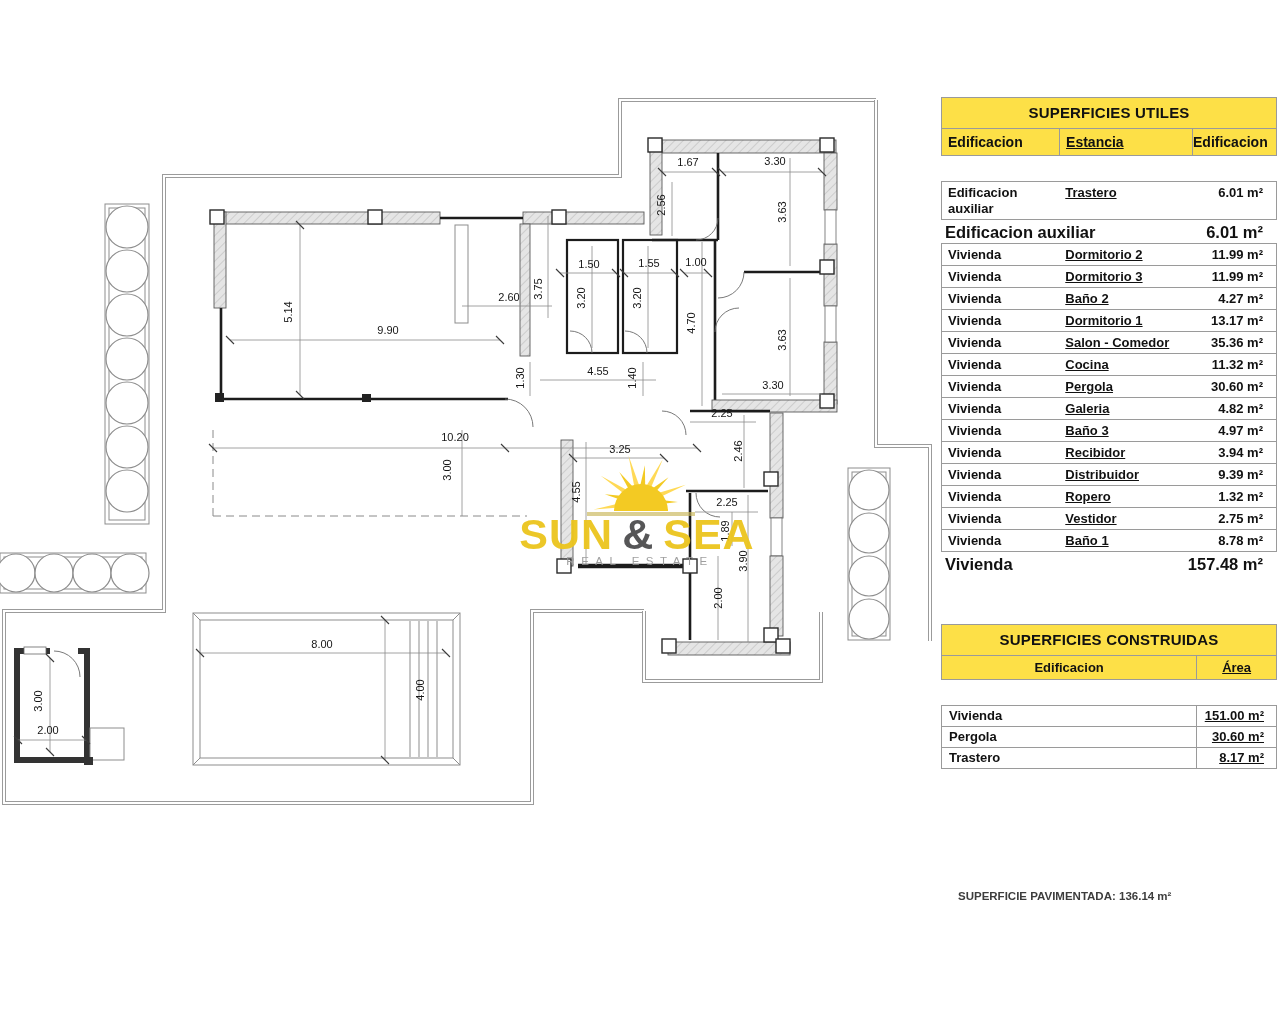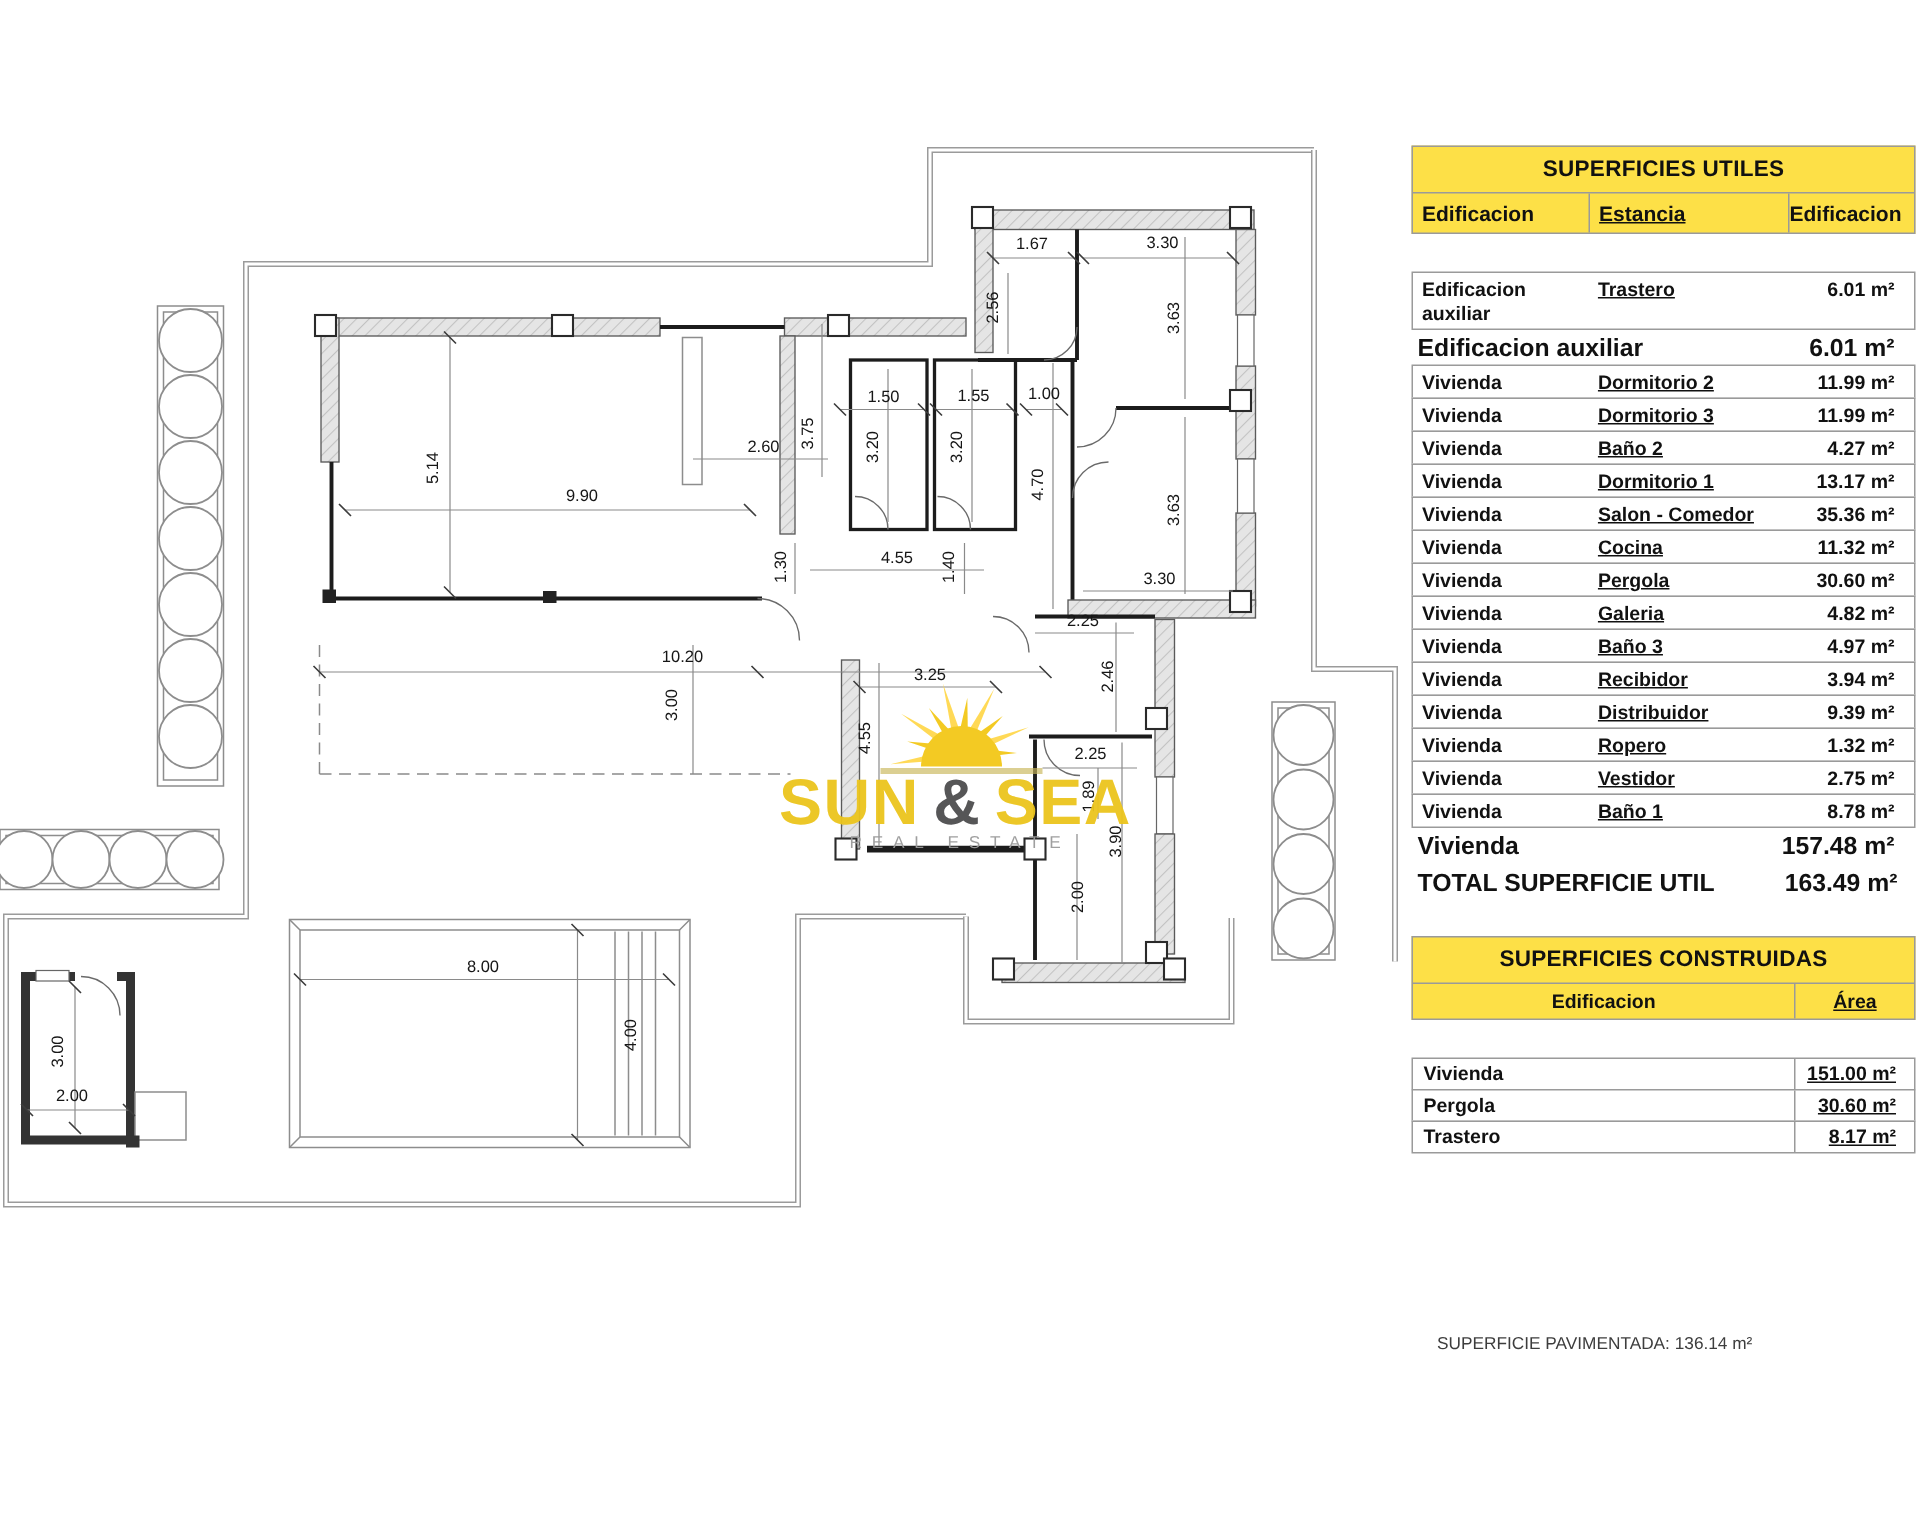--- a/index.html
+++ b/index.html
@@ -46,21 +46,21 @@
   .subrow .val{padding-right:12px;}
   .totrow{display:flex;justify-content:space-between;align-items:center;font-size:16.5px;padding:4px 2px 3px 4px;}
   .totrow .val{padding-right:10px;}
   .t-cols-center{display:flex;height:23px;line-height:23px;font-size:13px;text-align:center;}
   .cc1{width:255px;box-sizing:border-box;}
   .cc2{width:80px;box-sizing:border-box;border-left:1px solid #9a9a9a;text-decoration:underline;}
   .crow{display:flex;border:1px solid #9a9a9a;margin-top:-1px;font-size:13px;background:#fff;}
   .crow>div{padding-top:2px;padding-bottom:2px;line-height:16px;}
   .crow .cc1{text-align:left;padding-left:7px;}
   .crow .cc2{border-left:1px solid #9a9a9a;text-align:right;padding-right:12px;}
-  .footer-note{position:absolute;left:958px;top:890px;font-size:11.5px;font-weight:normal;color:#3d3d3d;}
+  .footer-note{position:absolute;left:958px;top:890px;font-size:11.5px;font-weight:bold;color:#3d3d3d;}
 </style>
 </head>
 <body>
 
 <div class="page">
 
   <svg class="plan" width="940" height="1024" viewBox="0 0 940 1024" xmlns="http://www.w3.org/2000/svg">
     <defs>
       <pattern id="hatch" patternUnits="userSpaceOnUse" width="6" height="6" patternTransform="rotate(45)">
         <rect width="6" height="6" fill="#e5e5e5"></rect>
@@ -344,24 +344,20 @@
         <div class="trow">
           <div class="c1">Vivienda</div>
           <div class="c2">Baño 1</div>
           <div class="c3">8.78 m²</div>
         </div>
       </div>
     <div class="subrow">
       <span>Vivienda</span>
       <span class="val">157.48 m²</span>
     </div>
-    <div class="totrow">
-      <span>TOTAL SUPERFICIE UTIL</span>
-      <span class="val">163.49 m²</span>
-    </div>
   </div>
 
   <div class="tbl t-constr">
     <div class="block">
       <div class="t-title">SUPERFICIES CONSTRUIDAS</div>
       <div class="t-cols-center">
         <div class="cc1">Edificacion</div>
         <div class="cc2">Área</div>
       </div>
     </div>

